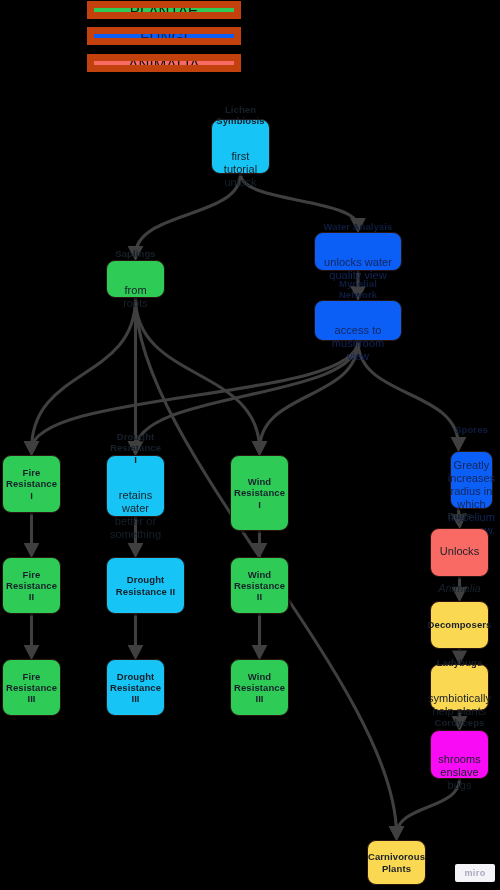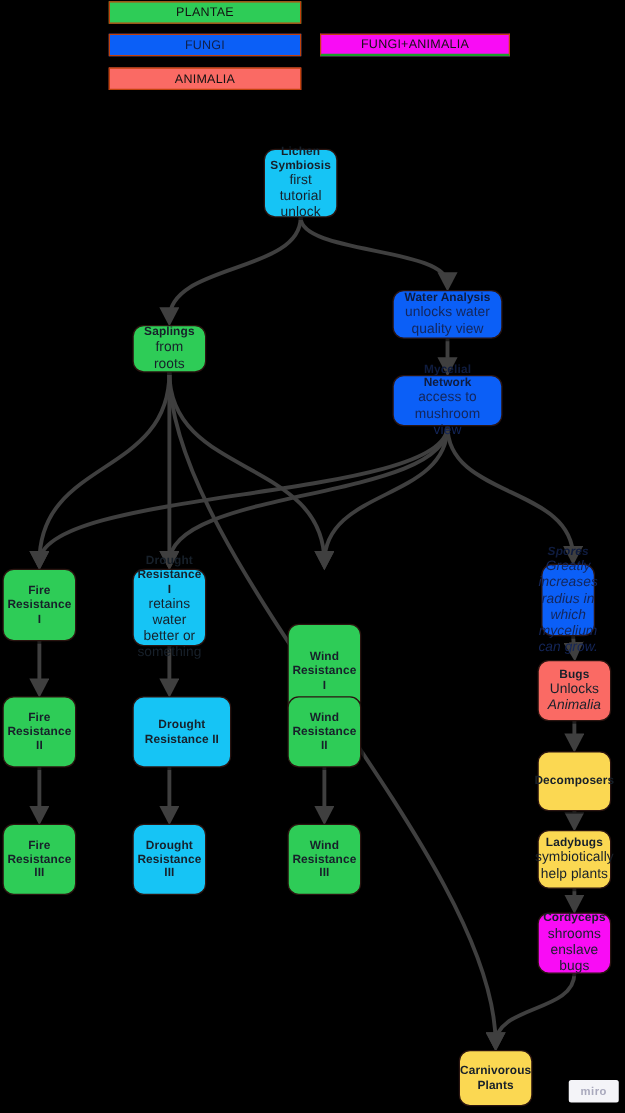--- a/index.html
+++ b/index.html
@@ -24,24 +24,24 @@
     left: 0; top: 0;
     width: 500px;
     height: 78px;
   }
   .swatch {
     position: absolute;
     height: 18px;
     display: flex;
     align-items: center;
     justify-content: center;
-    font-size: 10px;
+    font-size: 15px;
     letter-spacing: .2px;
     color: #121212;
-    border: 1px solid #c2410c;
+    border: 7px solid #c2410c;
     white-space: nowrap;
     overflow: hidden;
   }
   .swatch.col-l { left: 87px;  width: 154px; }
   .swatch.col-r { left: 256px; width: 152px; }
   .swatch.row-1 { top: 1px; }
   .swatch.row-2 { top: 27px; }
   .swatch.row-3 { top: 54px; }
   .swatch.accent-green { border-bottom: 2px solid #18a02a; }
 
@@ -60,20 +60,21 @@
     border: 1.5px solid #2a1410;
     display: flex;
     flex-direction: column;
     align-items: center;
     justify-content: center;
     text-align: center;
     padding: 4px 5px;
     line-height: 1.18;
     color: #17202a;
     box-shadow: 2px 2px 0 rgba(0,0,0,0.55);
+    gap: 24px;
   }
   .node .n-title {
     font-size: 9.5px;
     font-weight: bold;
     letter-spacing: .1px;
   }
   .node .n-desc {
     font-size: 11px;
     font-weight: normal;
     letter-spacing: .05px;
@@ -109,21 +110,20 @@
 </style>
 </head>
 <body>
 
 <div id="board">
 
   <div id="legend">
       <div class="swatch col-l row-1 cat-plantae" style="background: rgb(46, 204, 87);">PLANTAE</div>
       <div class="swatch col-l row-2 cat-fungi" style="background: rgb(11, 95, 247);">FUNGI</div>
       <div class="swatch col-l row-3 cat-animalia" style="background: rgb(250, 106, 100);">ANIMALIA</div>
-      <div class="swatch col-r row-2 cat-fungi-animalia accent-green" style="background: rgb(249, 12, 245);">FUNGI+ANIMALIA</div>
     </div>
 
   <svg id="edges" viewBox="0 0 500 890" width="500" height="890">
     <defs>
       <marker id="arrow" markerWidth="5.2" markerHeight="5.2" refX="3.0" refY="2.6" orient="auto" markerUnits="strokeWidth">
         <path d="M0,0 L0,5.2 L5.0,2.6 z" fill="#3f3f3f"></path>
       </marker>
     </defs>
     <g id="edge-paths" fill="none" stroke="#3f3f3f" stroke-width="3.1" stroke-linecap="round">
         <path d="M240.5,174 C240.5,218.55 135.5,210.45 135.5,255" marker-end="url(#arrow)"></path>
@@ -168,24 +168,24 @@
         <div class="n-title">Mycelial Network</div>
         <div class="n-desc">access to mushroom view</div>
       </div>
       <div class="node cat-plantae" style="left: 2px; top: 455px; width: 59px; height: 58px;">
         <div class="n-title">Fire Resistance I</div>
       </div>
       <div class="node cat-plantae-fungi" style="left: 106px; top: 455px; width: 59px; height: 62px;">
         <div class="n-title">Drought Resistance I</div>
         <div class="n-desc">retains water better or something</div>
       </div>
-      <div class="node cat-plantae" style="left: 230px; top: 455px; width: 59px; height: 76px; margin-top: 44px;">
+      <div class="node cat-plantae" style="left: 230px; top: 455px; width: 59px; height: 76px;">
         <div class="n-title">Wind Resistance I</div>
       </div>
-      <div class="node cat-fungi" style="left: 433px; top: 451px; width: 43px; height: 58px; font-style: italic;">
+      <div class="node cat-fungi" style="left: 450px; top: 451px; width: 43px; height: 58px;">
         <div class="n-title">Spores</div>
         <div class="n-desc">Greatly increases radius in which mycelium can grow.</div>
       </div>
       <div class="node cat-plantae" style="left: 2px; top: 557px; width: 59px; height: 57px;">
         <div class="n-title">Fire Resistance II</div>
       </div>
       <div class="node cat-plantae-fungi" style="left: 106px; top: 557px; width: 79px; height: 57px;">
         <div class="n-title">Drought Resistance II</div>
       </div>
       <div class="node cat-plantae" style="left: 230px; top: 557px; width: 59px; height: 57px;">

